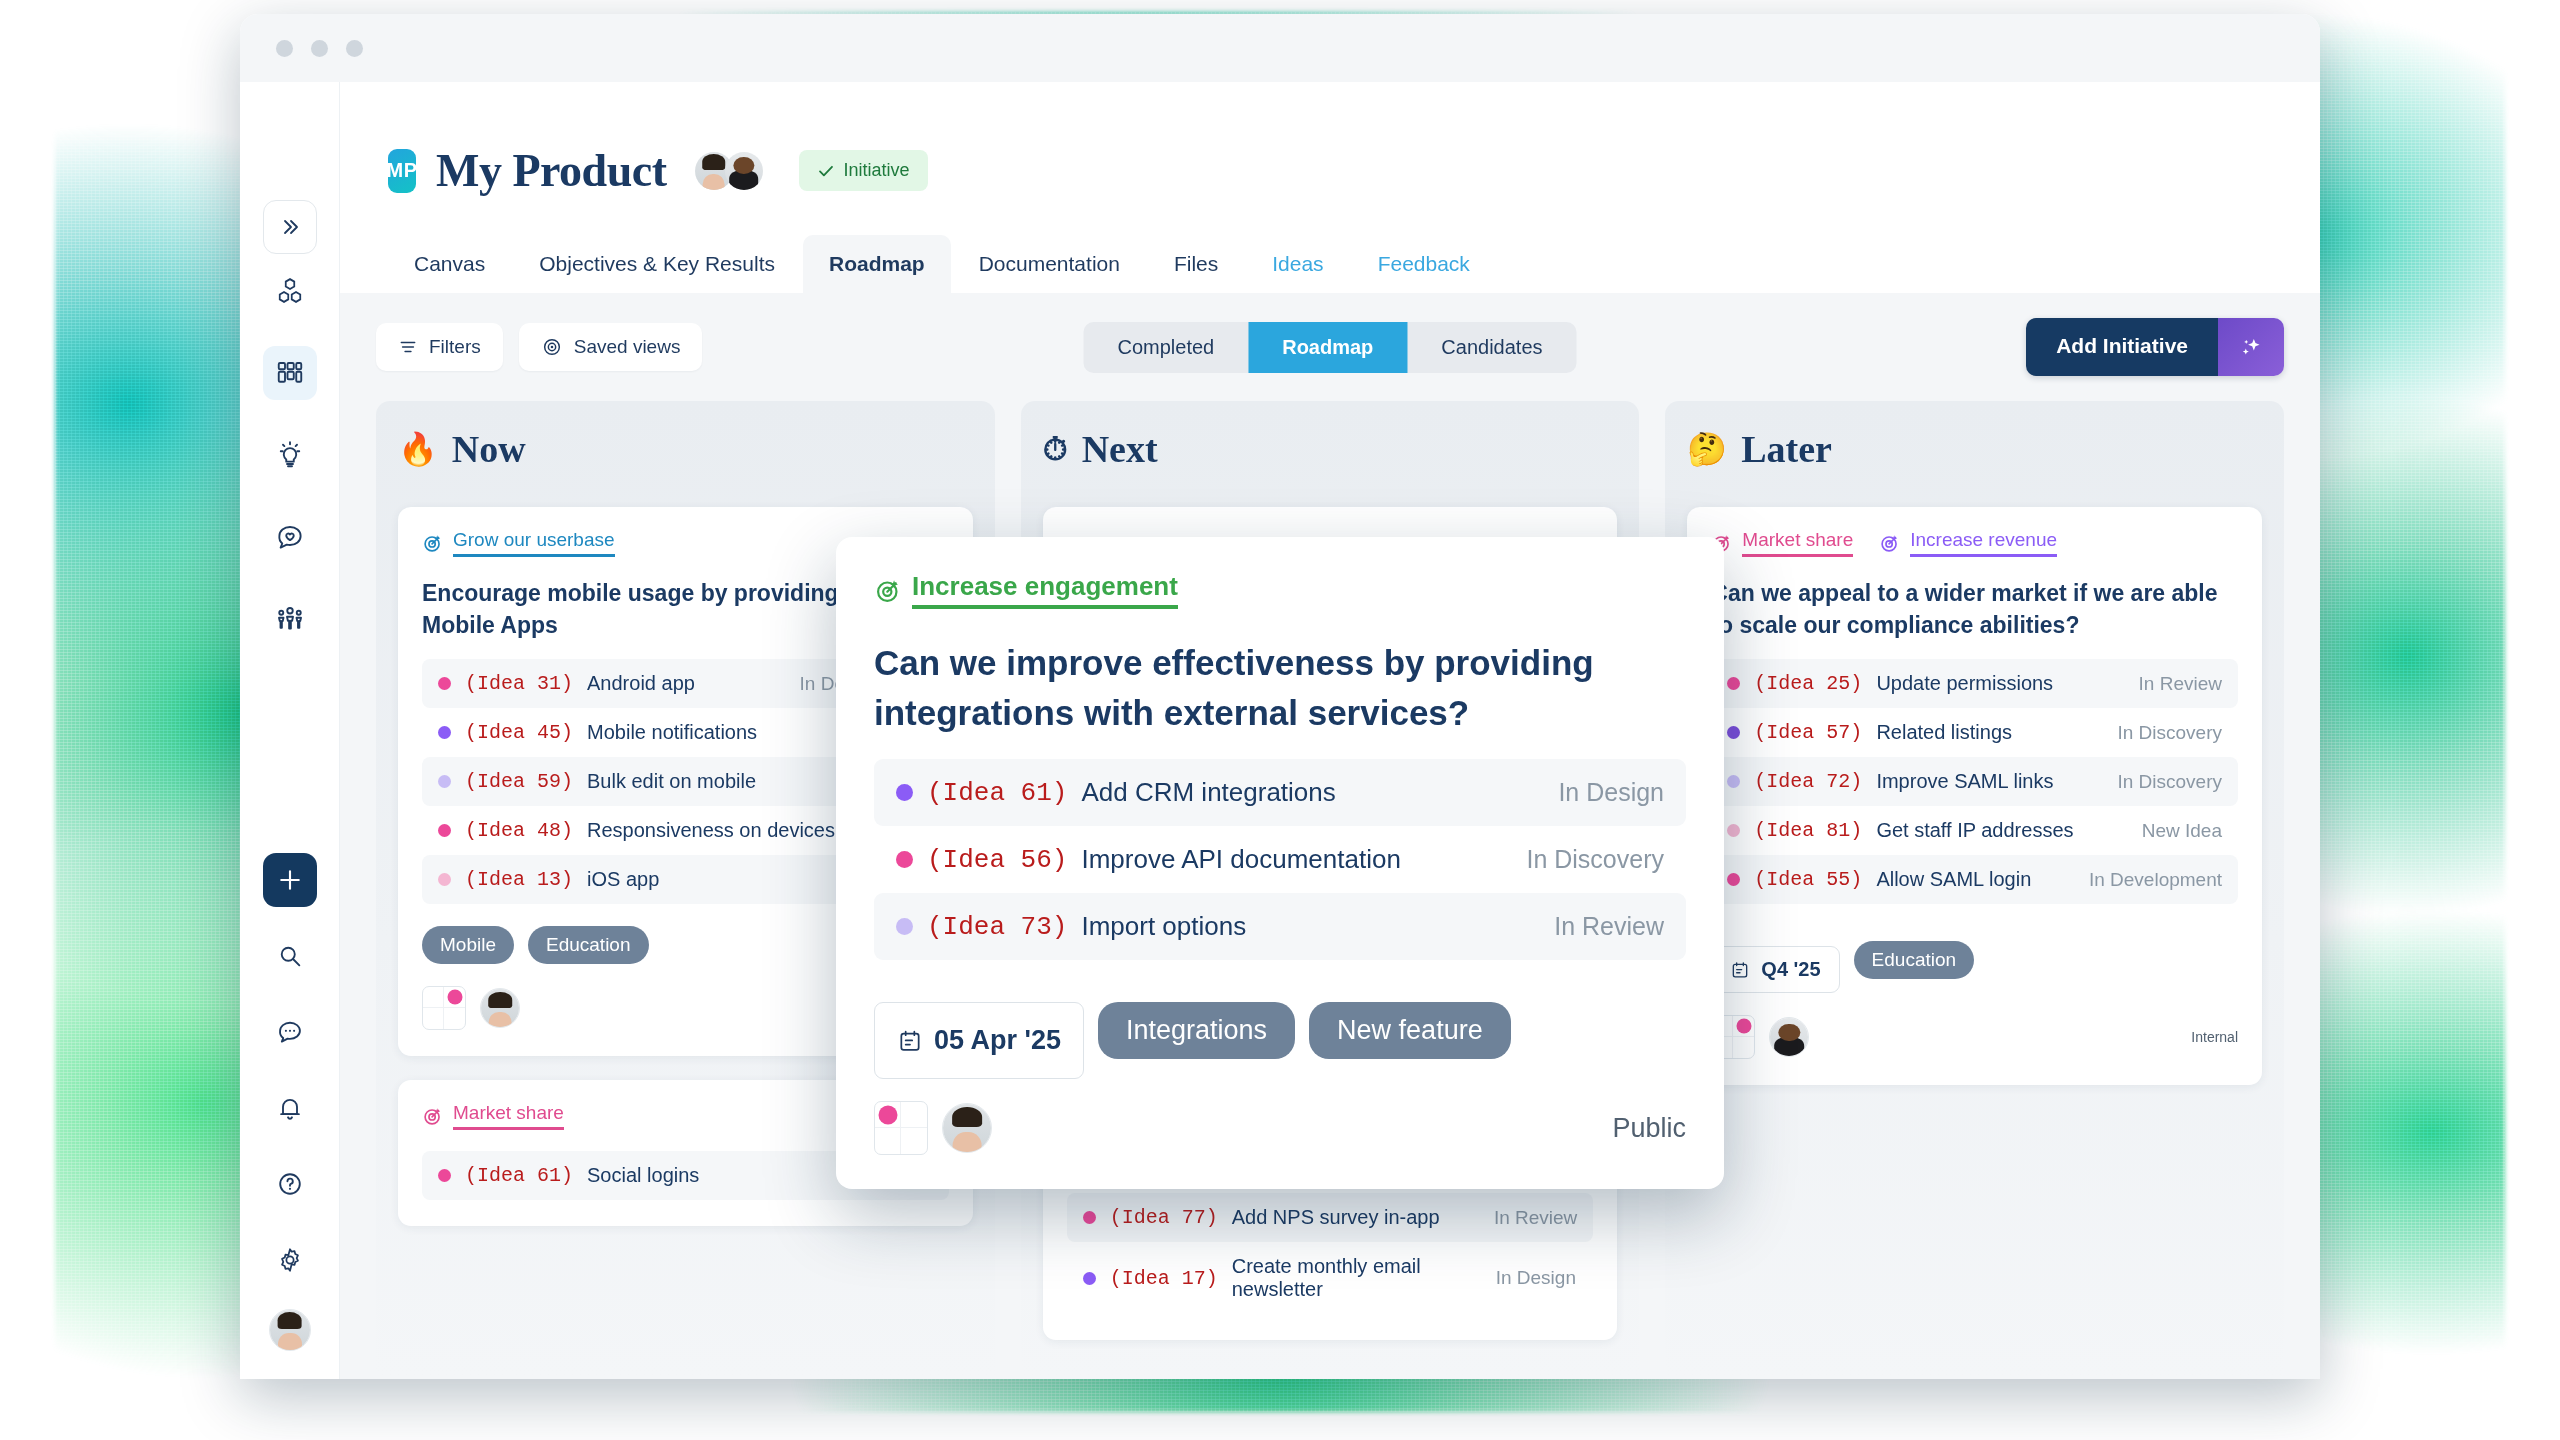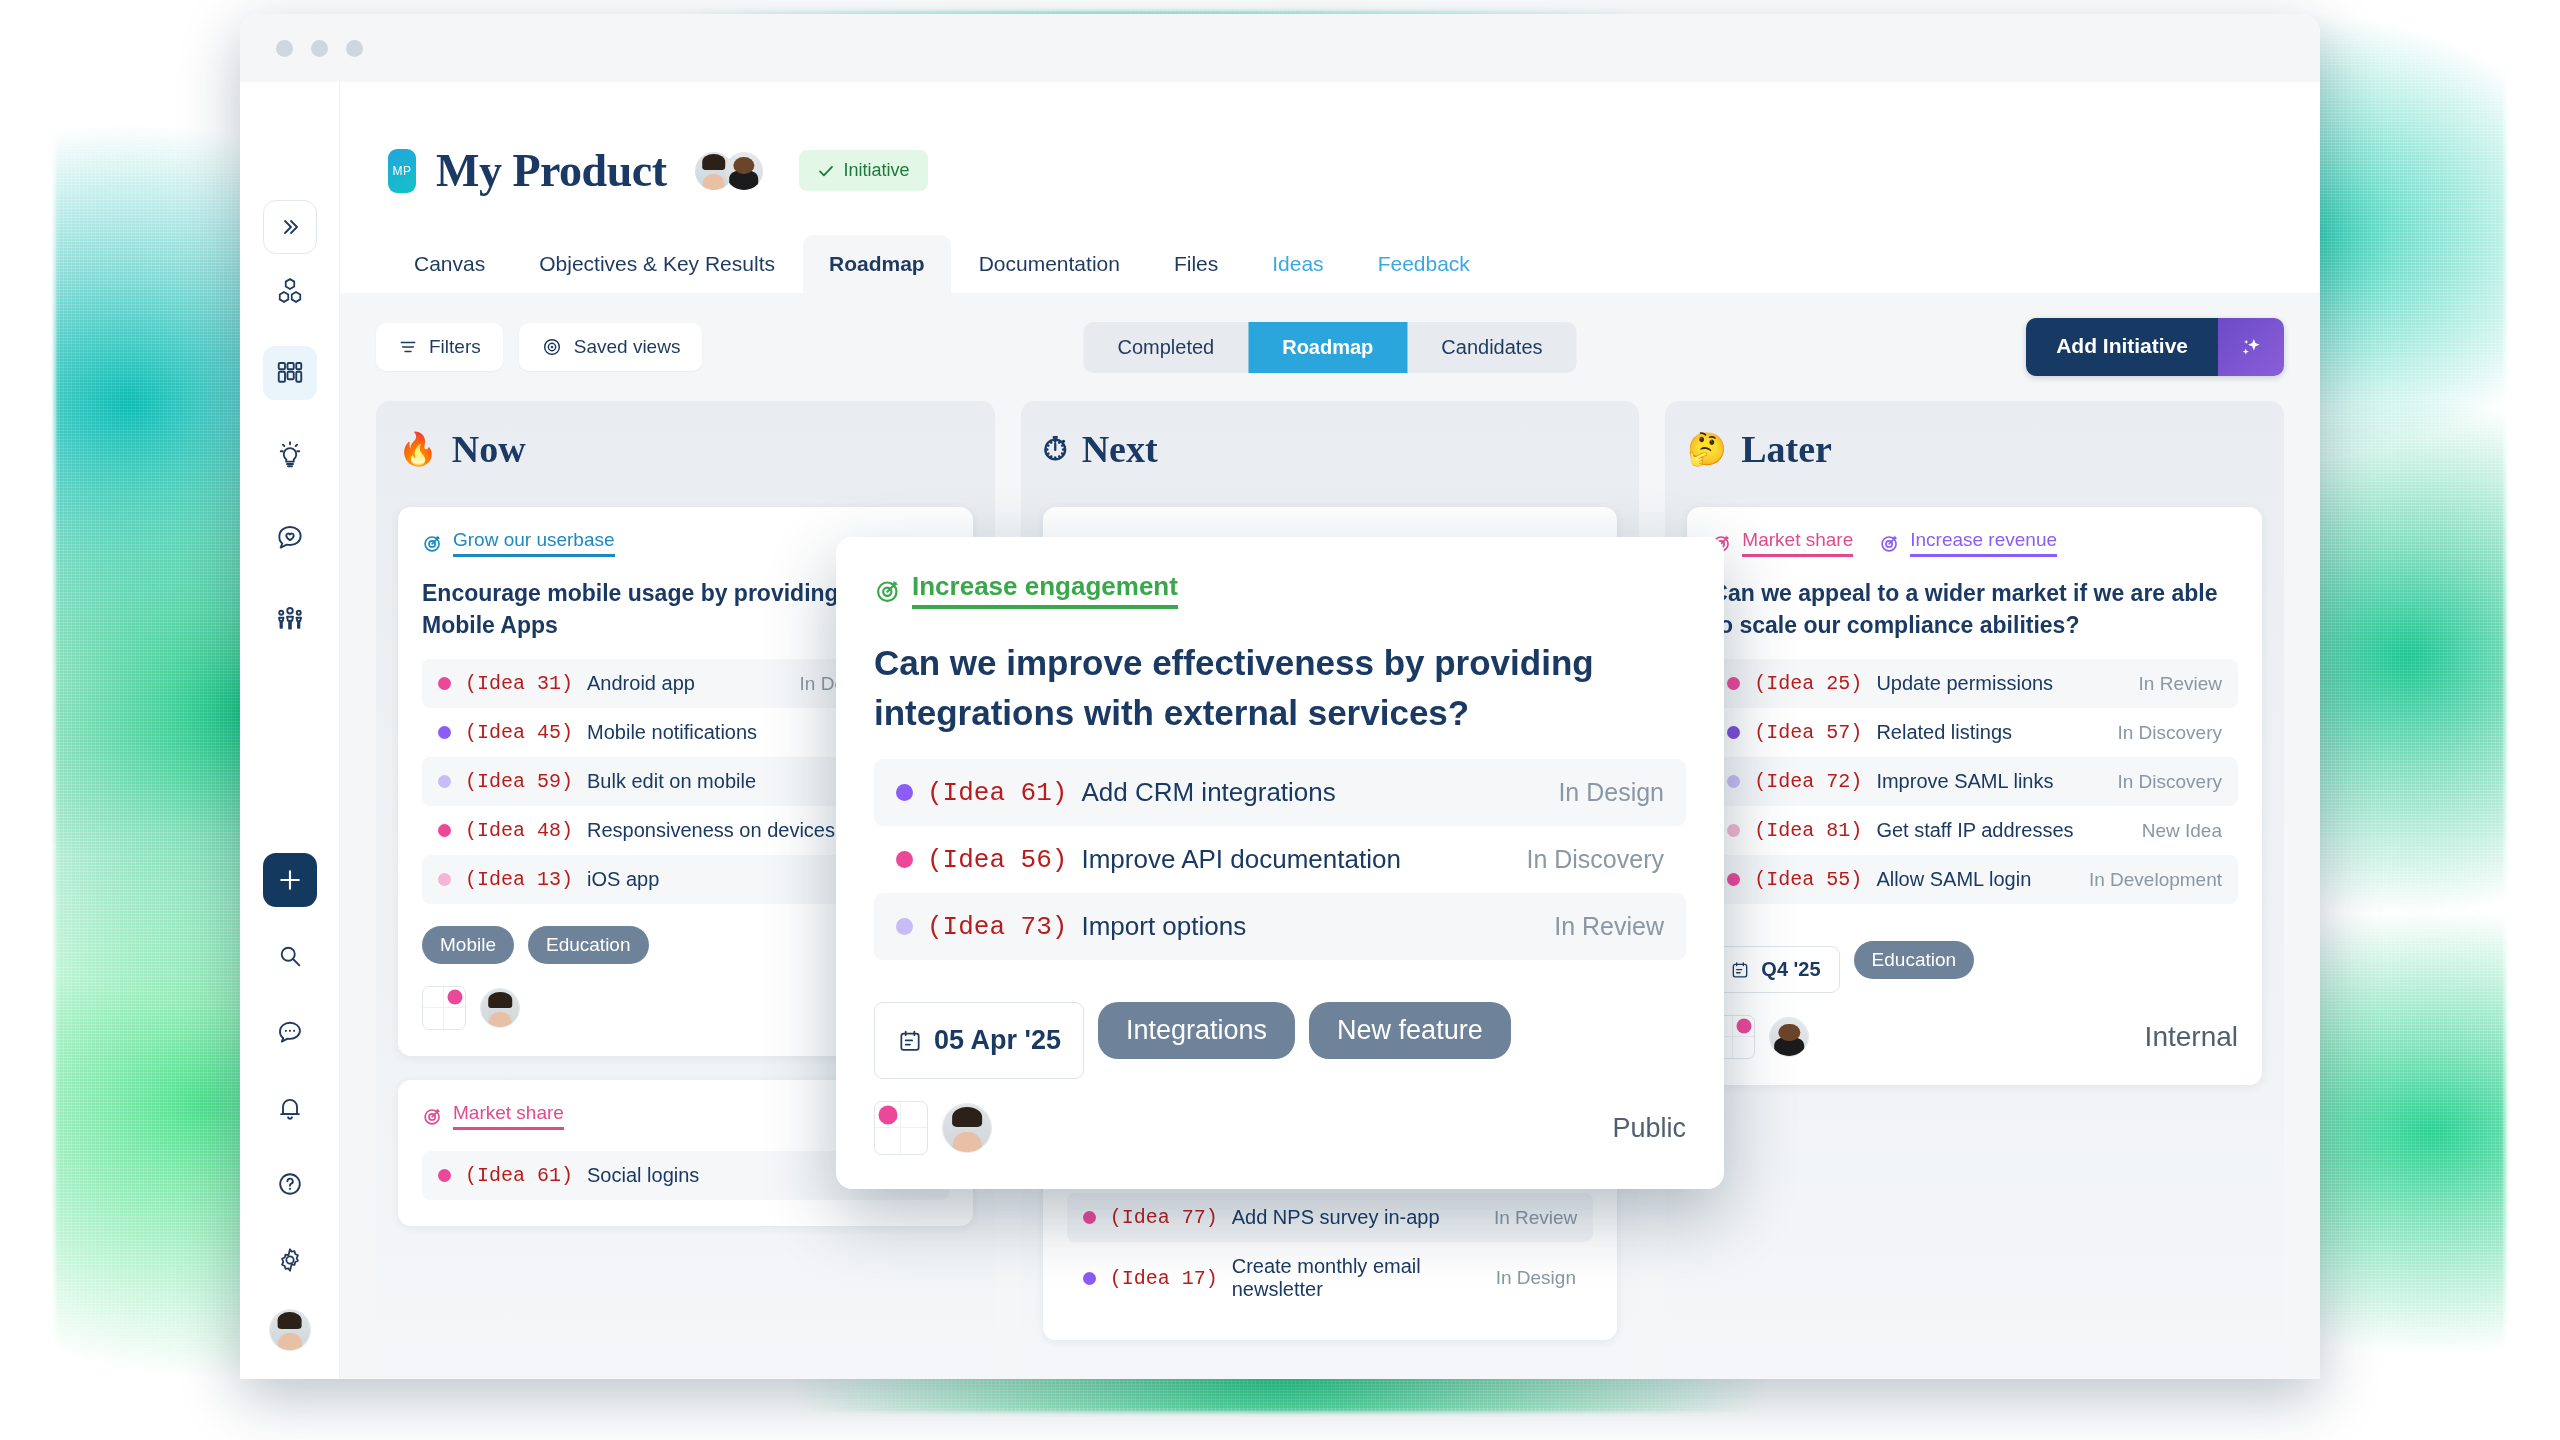--- a/index.html
+++ b/index.html
@@ -78,21 +78,21 @@
   }
 
   
   .main { flex: 1; display: flex; flex-direction: column; min-width: 0; }
 
   .header { padding: 62px 0 0 48px; background: #fff; }
   .title-row { display: flex; align-items: center; gap: 20px; }
   .product-logo {
     width: 28px; height: 44px; border-radius: 9px;
     background: linear-gradient(150deg,#22a5dd 0%, #14c2c6 100%);
-    color: #fff; font-size: 12px; font-weight: 400; letter-spacing: .5px;
+    color: #fff; font-size: 20px; font-weight: 700; letter-spacing: .5px;
     display: flex; align-items: center; justify-content: center;
   }
   .product-title {
     font-family: "Liberation Serif", serif; font-size: 46px; font-weight: 700;
     color: #1b3a63; letter-spacing: -.5px;
   }
   .avatar-stack { display: flex; margin-left: 6px; }
   .avatar-stack .av { width: 42px; height: 42px; border-radius: 50%; overflow: hidden; border: 2px solid #fff; }
   .avatar-stack .av + .av { margin-left: -12px; }
   .following {
@@ -182,21 +182,21 @@
     display: grid; grid-template-columns: 1fr 1fr; grid-template-rows: 1fr 1fr;
   }
   .quad div { border-right: 1px solid #eef1f4; border-bottom: 1px solid #eef1f4; position: relative; }
   .quad div:nth-child(2), .quad div:nth-child(4) { border-right: none; }
   .quad div:nth-child(3), .quad div:nth-child(4) { border-bottom: none; }
   .quad .mark::after {
     content:''; position:absolute; width: 15px; height: 15px; border-radius: 50%;
     background: #ec4899; left: 50%; top: 50%; transform: translate(-50%,-50%);
   }
   .foot-av { width: 40px; height: 40px; border-radius: 50%; overflow: hidden; border: 1px solid #e3e8ec; }
-  .visibility { margin-left: auto; font-size: 28px; color: #516070; }
+  .visibility { margin-left: auto; font-size: 14px; color: #516070; }
 
   
   .modal-overlay { position: absolute; inset: 0; pointer-events: none; }
   .modal {
     position: absolute; left: 836px; top: 537px; width: 888px;
     background: #fff; border-radius: 16px; padding: 34px 38px 34px 38px;
     box-shadow: 0 26px 70px rgba(18,45,70,.30);
   }
   .modal .goal { font-size: 26px; font-weight: 600; }
   .modal .goal .goal-label { border-bottom-width: 4px; }

